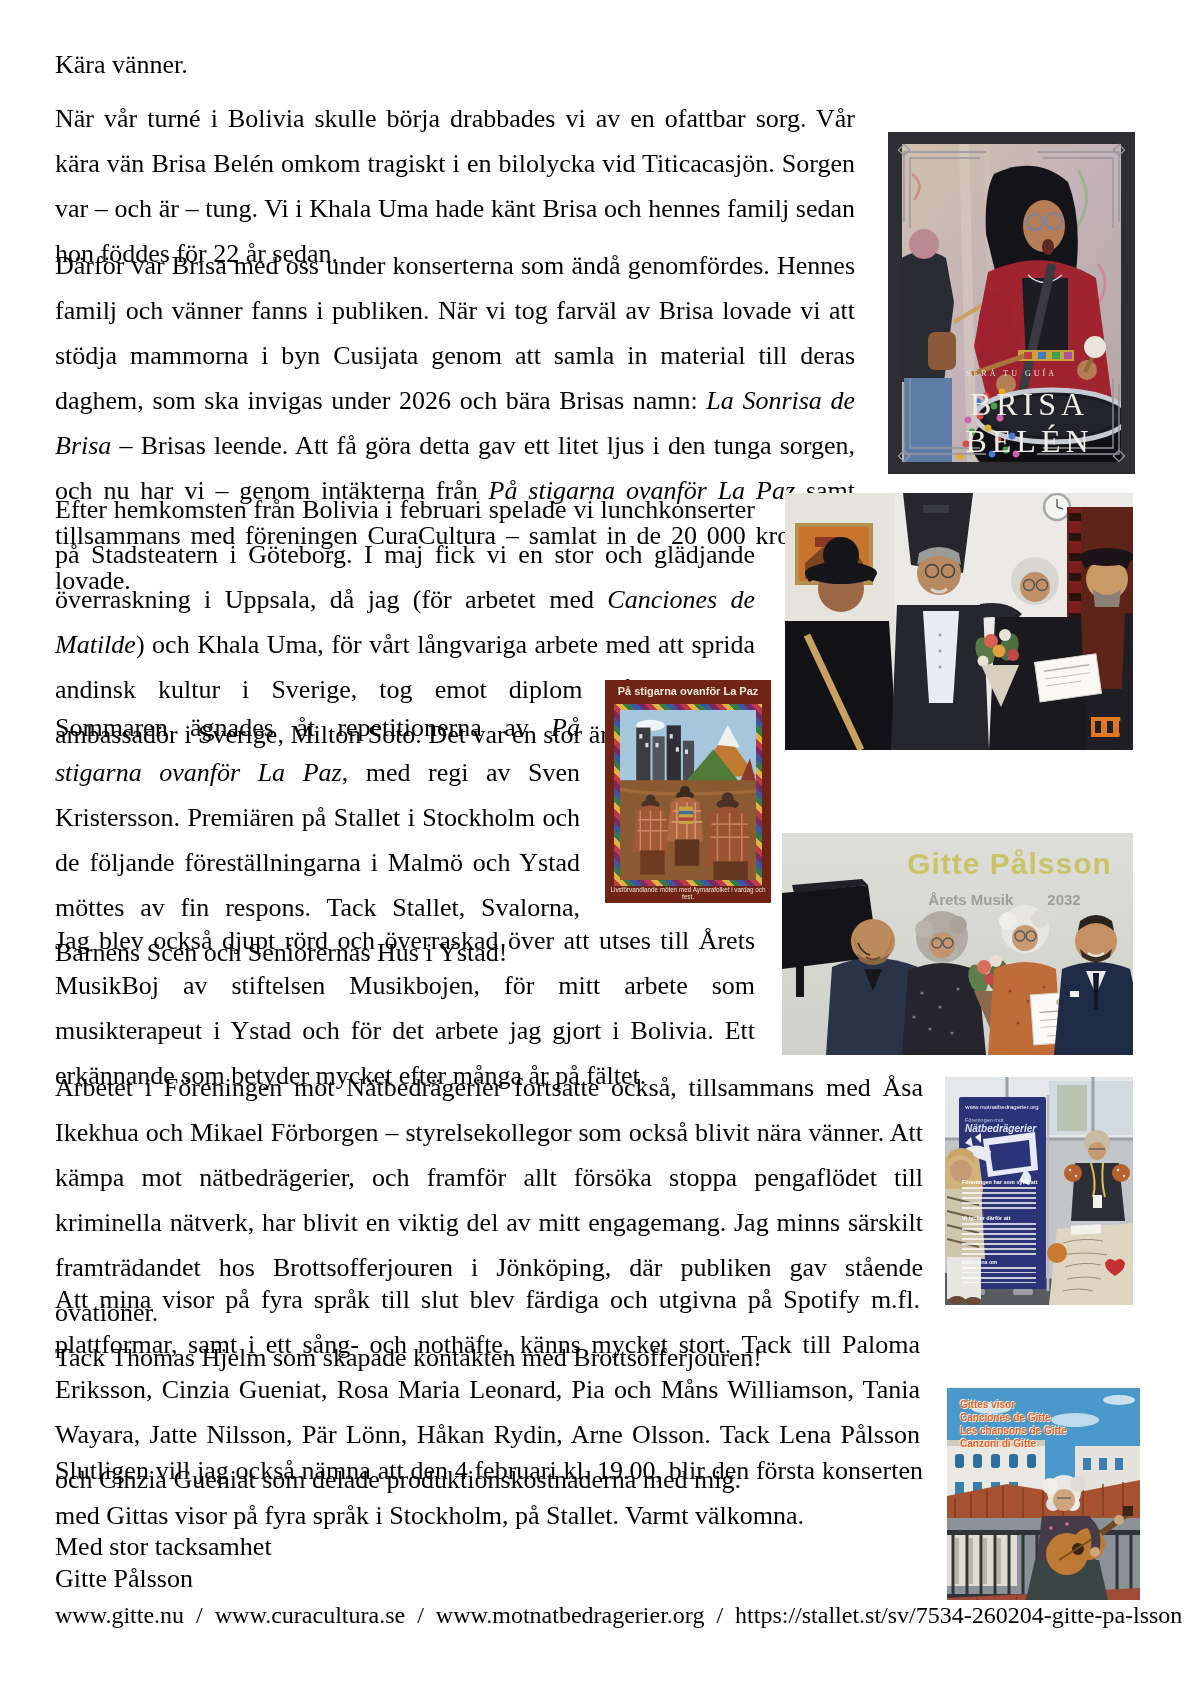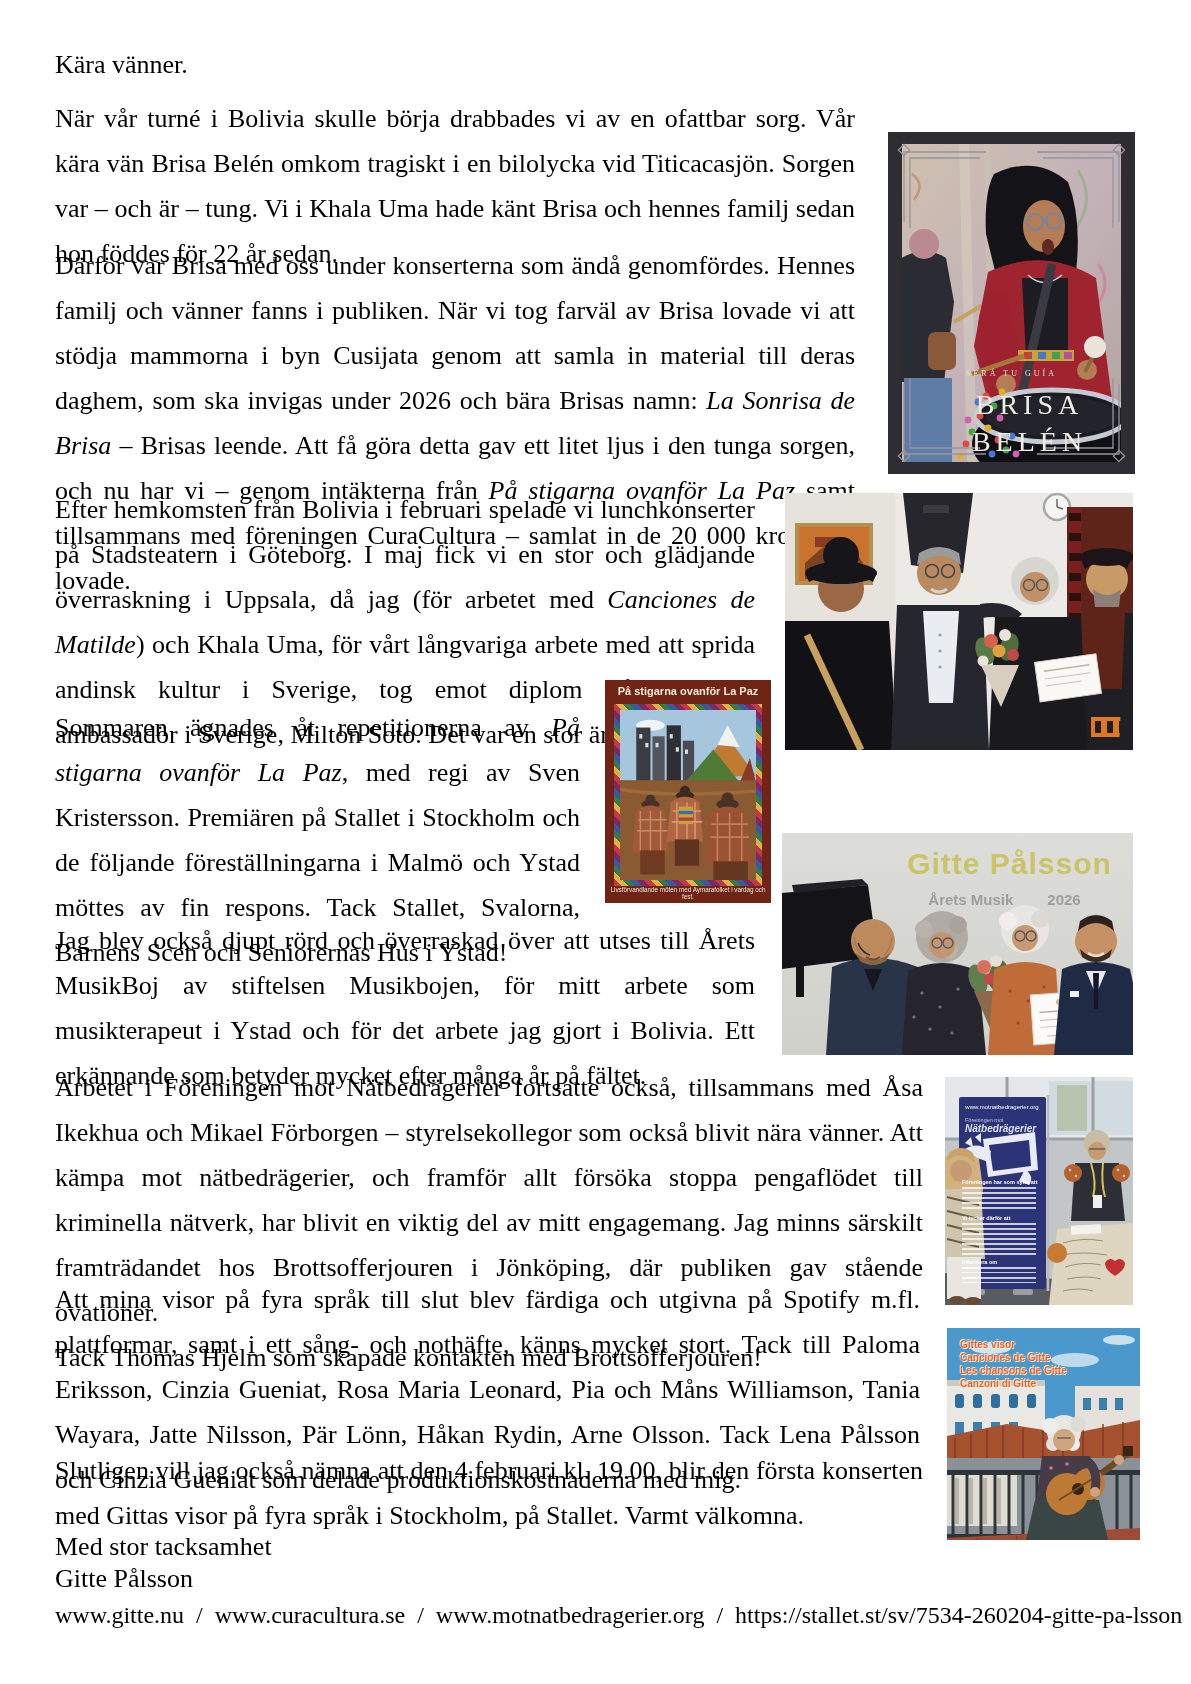--- a/index.html
+++ b/index.html
@@ -14,21 +14,21 @@
   .fig{position:absolute;overflow:hidden;}
   .fig svg{display:block;}
 
   
   .fig-brisa{background:#2e2d32;margin-top:32px;}
   .brisa-photo{position:absolute;top:12px;left:14px;right:14px;bottom:12px;}
   .brisa-ornament{position:absolute;inset:0;}
   .brisa-tagline{position:absolute;left:0;right:0;bottom:96px;text-align:center;
                  font-size:8px;letter-spacing:3px;color:#e7e2d6;}
   .brisa-title{position:absolute;left:0;right:0;bottom:14px;text-align:center;
-               font-size:28px;line-height:37px;letter-spacing:5px;color:#efece3;padding-left:36px;}
+               font-size:32px;line-height:37px;letter-spacing:5px;color:#efece3;padding-left:36px;}
 
   
   .fig-lapaz{background:#6f2415;}
   .lapaz-title{position:absolute;top:5px;left:0;right:0;text-align:center;
                font-family:"Liberation Sans",sans-serif;font-weight:bold;font-size:11px;color:#f3ead8;}
   .lapaz-art{position:absolute;top:24px;left:9px;right:9px;bottom:17px;padding:6px;box-sizing:border-box;
              background:repeating-linear-gradient(45deg,#c0394a 0 5px,#e0b040 5px 10px,#38784a 10px 15px,#3a58a0 15px 20px,#7a2a60 20px 25px);}
   .lapaz-art svg{width:100%;height:100%;}
   .lapaz-caption{position:absolute;bottom:3px;left:3px;right:3px;text-align:center;
                  font-family:"Liberation Sans",sans-serif;font-size:6.3px;color:#efe8d6;}
@@ -327,21 +327,21 @@
       </svg>
     </div>
     <div class="lapaz-caption">Livsförvandlande möten med Aymarafolket i vardag och fest.</div>
   </div>
 
   <div class="fig" style="top:833px;left:782px;width:351px;height:222px">
     <div class="award-bg"></div>
     <div class="award-title">Gitte Pålsson</div>
     <div class="award-sub">
       <span>Årets Musik</span>
-      <span>2026</span>
+      <span>2032</span>
     </div>
     <svg class="award-people" width="351" height="222" viewBox="0 0 351 222">
 
       <polygon points="0,60 86,52 96,124 0,136" fill="#141418"></polygon>
       <polygon points="10,52 80,46 86,52 12,60" fill="#202026"></polygon>
       <rect x="14" y="124" width="8" height="40" fill="#141418"></rect>
         <rect x="70" y="118" width="8" height="44" fill="#141418"></rect>
 
       <path d="M44 222 l6 -88 q40 -18 86 0 l6 88 Z" fill="#2a3448"></path>
       <polygon points="82,136 100,136 91,158" fill="#17171c"></polygon>
@@ -479,21 +479,21 @@
     <div class="nb-text nb-org1">Föreningen mot</div>
     <div class="nb-text nb-org2">Nätbedrägerier</div>
     <div class="nb-text nb-h1">Föreningen har som syfte att</div>
     <div class="nb-bullets" style="top:110px;height:24px"></div>
     <div class="nb-text nb-h2">Vi tycker därför att</div>
     <div class="nb-bullets" style="top:146px;height:32px"></div>
     <div class="nb-text nb-h3">Informera om</div>
     <div class="nb-bullets" style="top:190px;height:16px"></div>
   </div>
 
-  <div class="fig" style="top:1328px;left:947px;width:193px;height:212px">
+  <div class="fig" style="top:1388px;left:947px;width:193px;height:212px">
     <svg width="193" height="272" viewBox="0 0 193 272" style="position:absolute;inset:0">
       <rect width="193" height="272" fill="#4a98cc"></rect>
       <ellipse cx="44" cy="20" rx="20" ry="6" fill="#e8f2f8" opacity=".85"></ellipse>
       <ellipse cx="128" cy="32" rx="24" ry="7" fill="#dcebf4" opacity=".8"></ellipse>
       <ellipse cx="172" cy="12" rx="16" ry="5" fill="#e8f2f8" opacity=".8"></ellipse>
 
       <rect x="0" y="52" width="98" height="72" fill="#e9e8e2"></rect>
       <rect x="0" y="52" width="98" height="6" fill="#cfcabc"></rect>
       <g fill="#2f6f9e">
           <rect x="8" y="66" width="9" height="14" rx="3"></rect>

